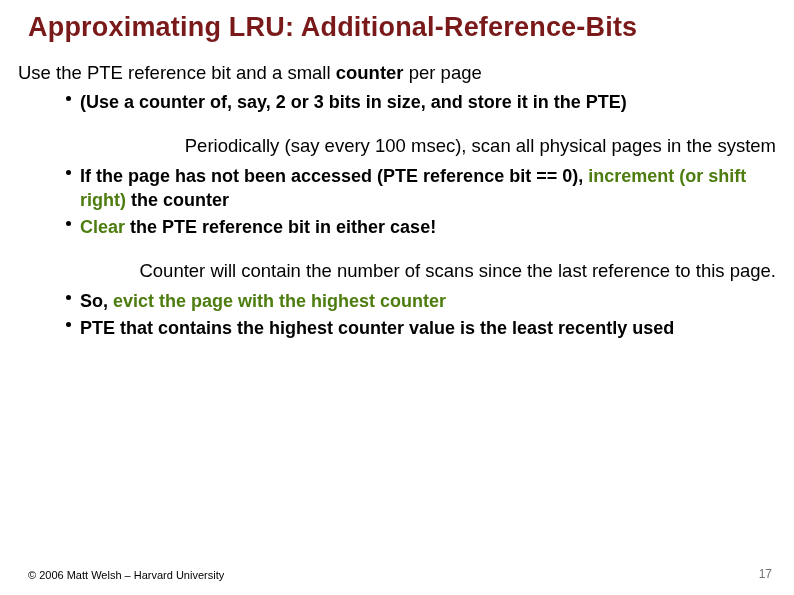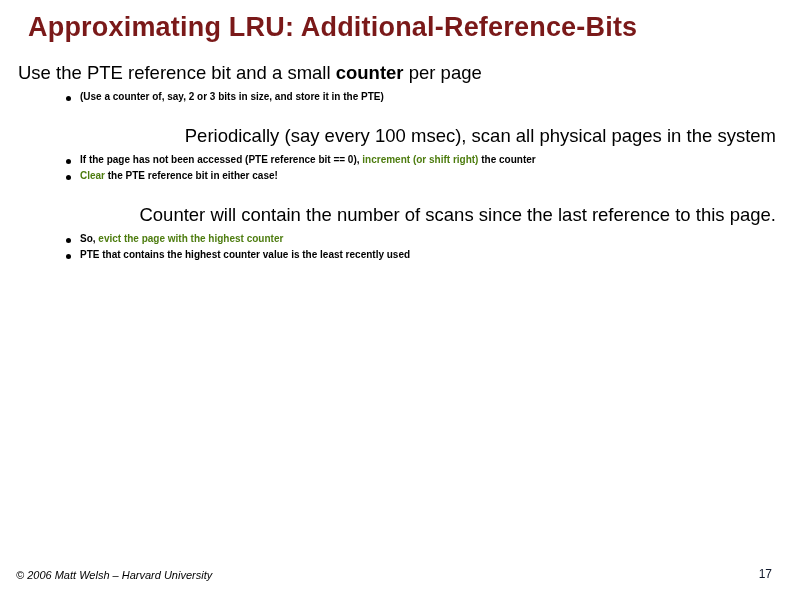--- a/index.html
+++ b/index.html
@@ -37,21 +37,21 @@
     padding-left: 14px;
     text-indent: -14px;
     text-align: right;
   }
   ul.sub {
     list-style: none;
     margin: 6px 0 20px 0;
     padding: 0 0 0 48px;
   }
   ul.sub li {
-    font-size: 10px;
+    font-size: 18px;
     font-weight: bold;
     color: #000;
     position: relative;
     padding-left: 14px;
     line-height: 1.35;
     margin-bottom: 3px;
   }
   ul.sub li::before {
     content: "";
     position: absolute;
@@ -61,31 +61,30 @@
     height: 5px;
     background: #000;
     border-radius: 50%;
   }
   .accent {
     color: #4d7c0f;
   }
   .footer {
     position: absolute;
     bottom: 14px;
-    left: 16px;
+    left: 28px;
     font-size: 11px;
     color: #000;
-    font-style: italic;
   }
   .pagenum {
     position: absolute;
     bottom: 14px;
     right: 22px;
     font-size: 12px;
-    color: #0f172a;
+    color: #737373;
   }
   b { font-weight: bold; }
 </style>
 </head>
 <body>
 
 <div class="slide">
 
   <div class="title">Approximating LRU:   Additional-Reference-Bits</div>
 

